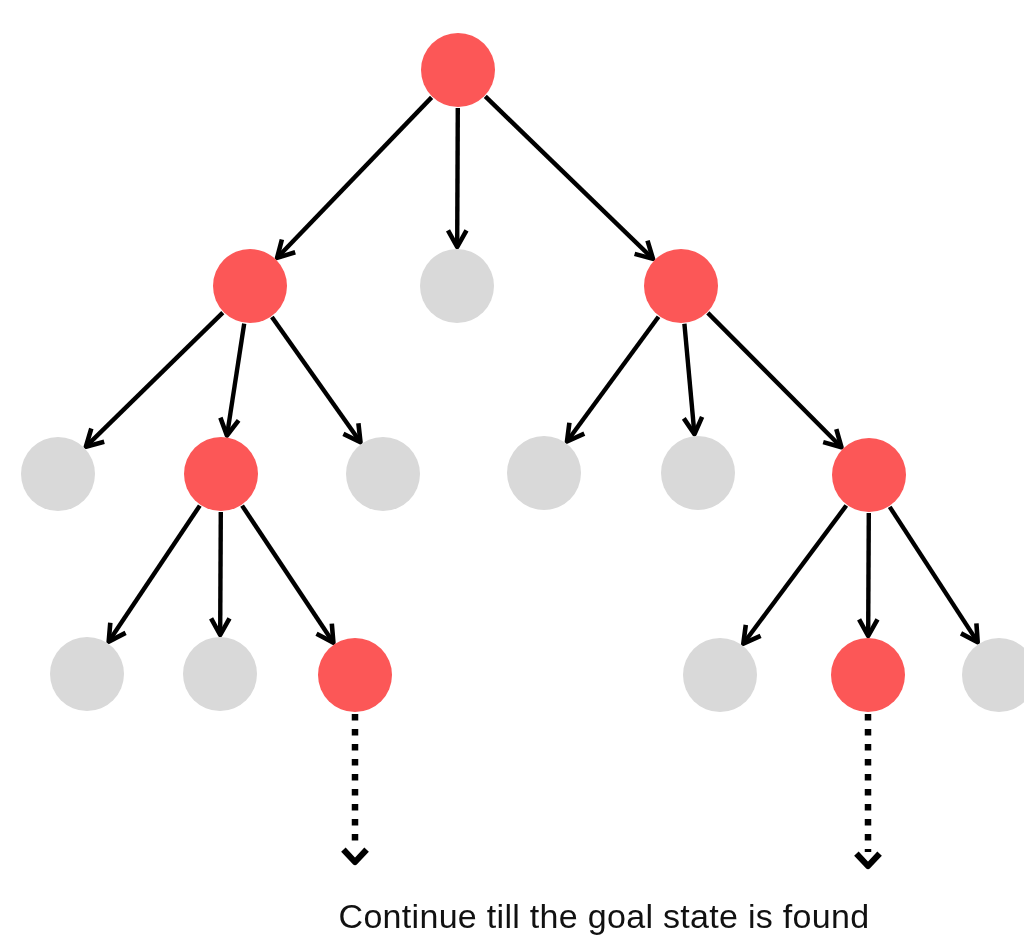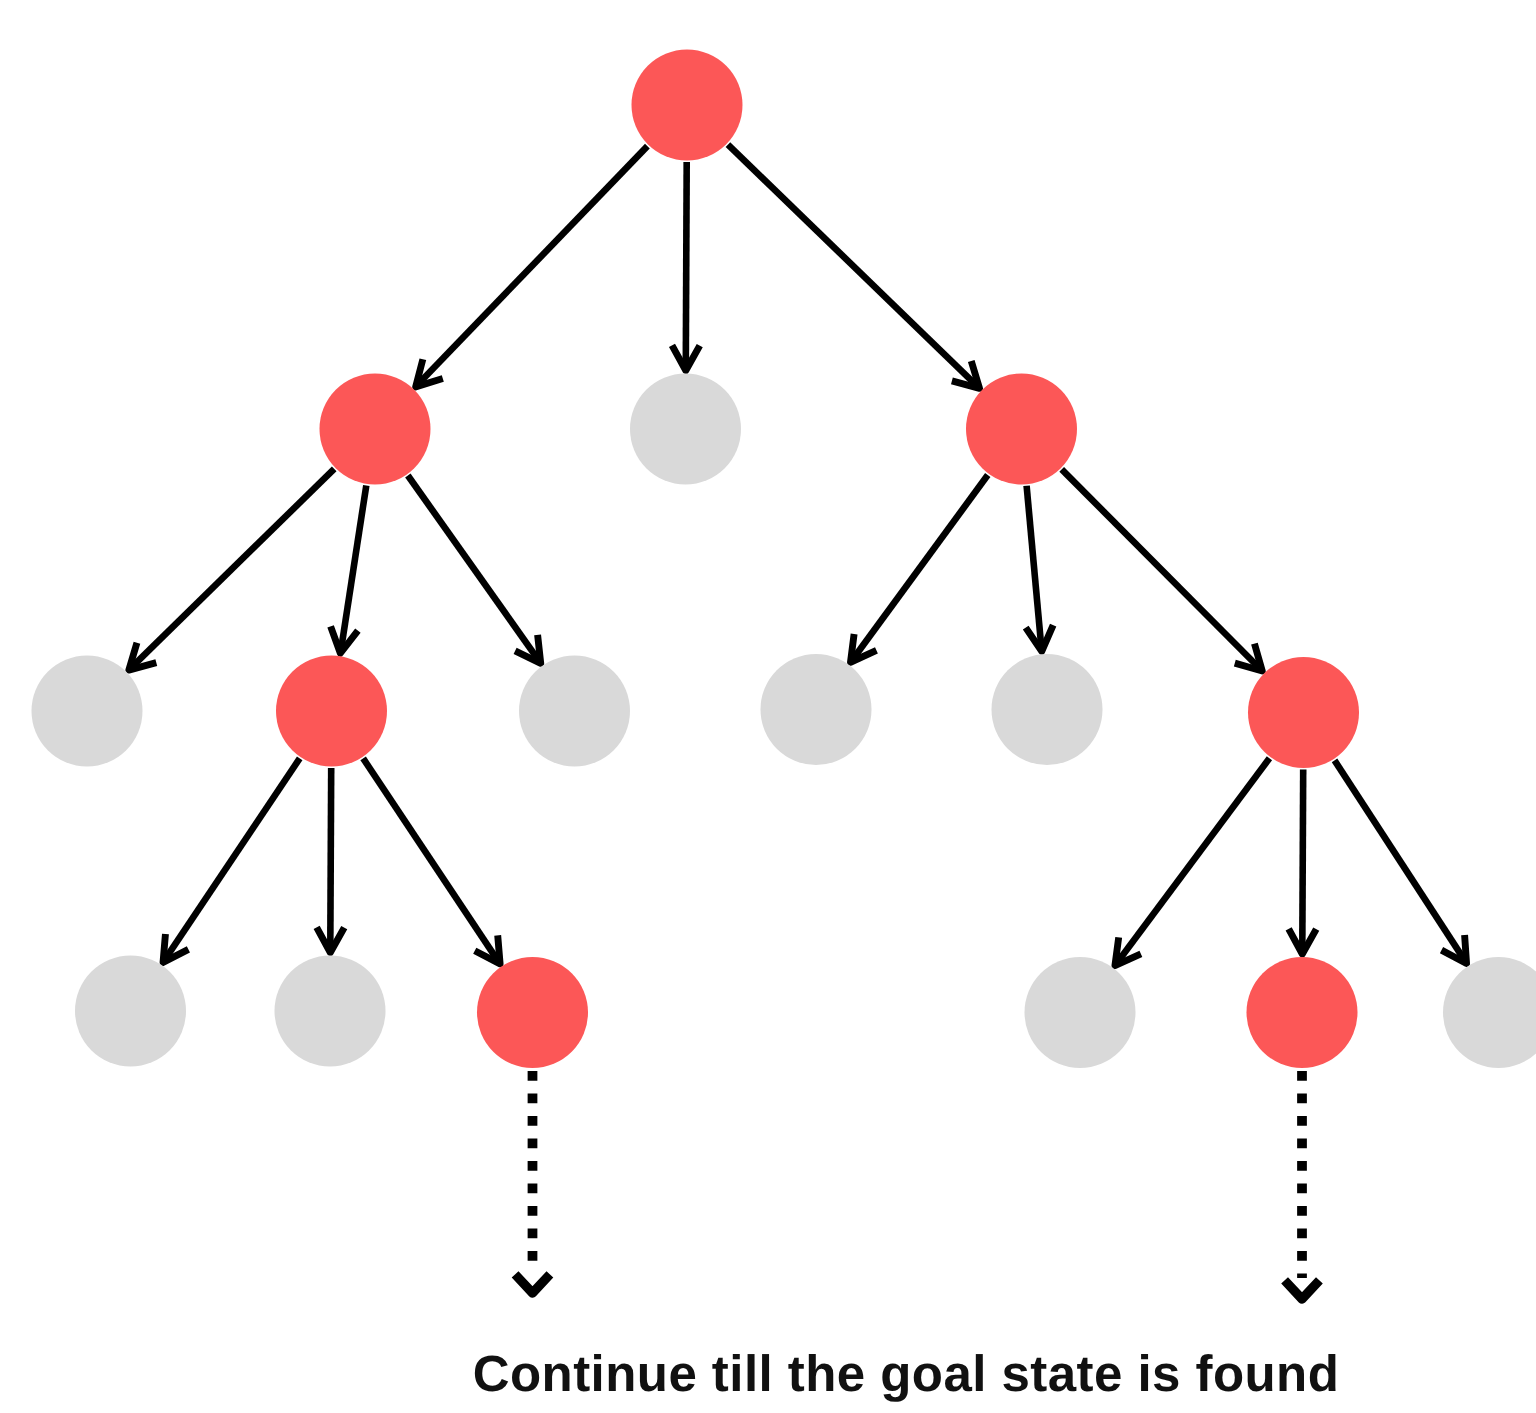--- a/index.html
+++ b/index.html
@@ -7,21 +7,20 @@
     padding: 0;
     background: #ffffff;
   }
   .canvas {
     position: relative;
     width: 1024px;
     height: 942px;
     background: #ffffff;
     overflow: hidden;
     font-family: "Liberation Sans", sans-serif;
-    font-weight: bold;
   }
   .canvas svg {
     position: absolute;
     left: 0;
     top: 0;
     display: block;
   }
   .caption {
     position: absolute;
     top: 897px;

